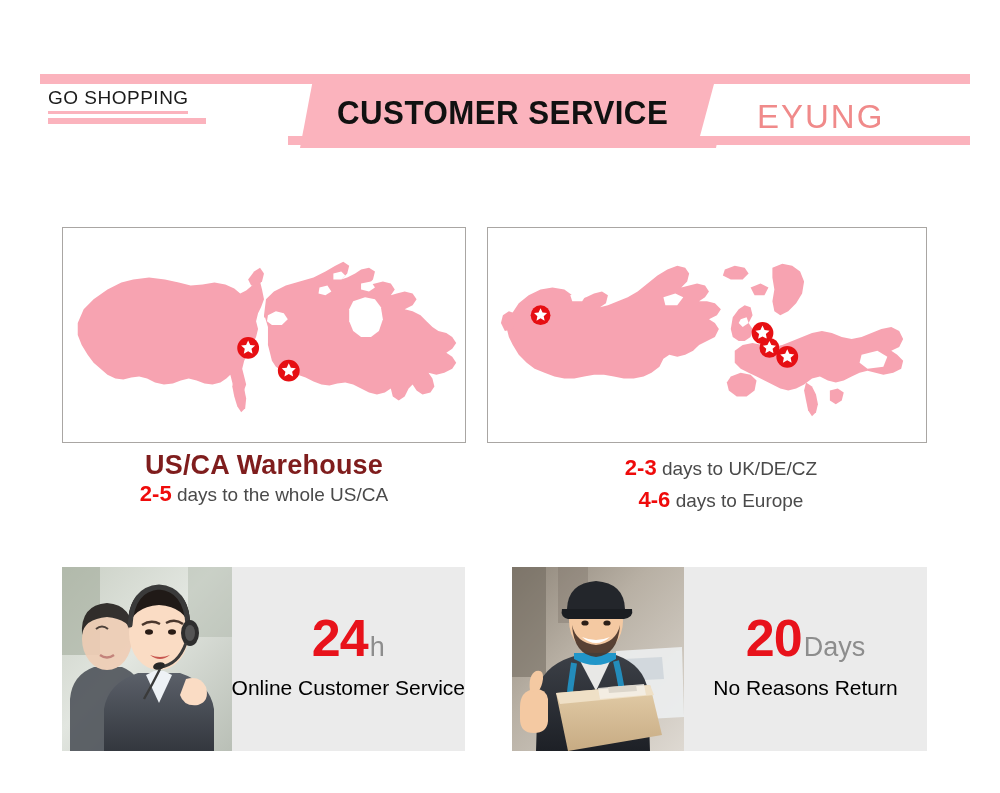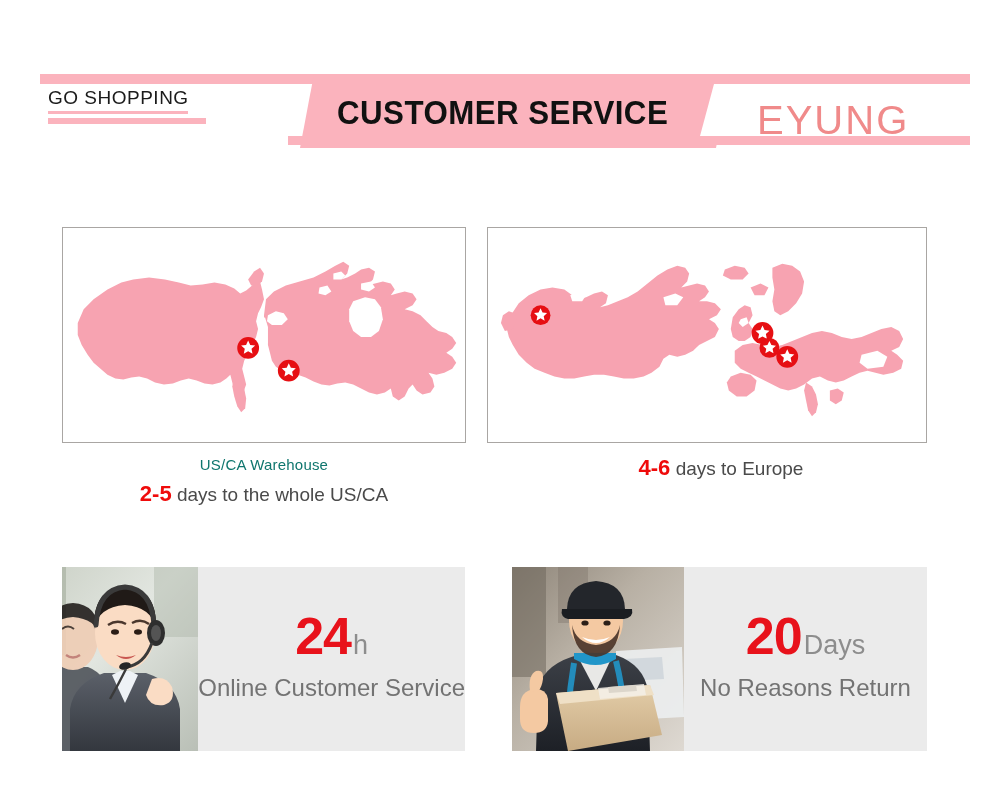--- a/index.html
+++ b/index.html
@@ -82,21 +82,21 @@
     font-weight: bold;
     letter-spacing: 0.5px;
     color: #111111;
     white-space: nowrap;
     transform: scaleX(0.92);
     transform-origin: left center;
   }
   .hdr-brand {
     position: absolute;
     left: 757px; top: 98px;
-    font-size: 40px;
+    font-size: 33px;
     color: #f08a8a;
     letter-spacing: 2px;
     white-space: nowrap;
   }
 
   
   .map-panel {
     position: absolute;
     border: 1px solid #a9a6a3;
     background: #ffffff;
@@ -105,23 +105,23 @@
   }
   #map-panel-us  { left: 62px;  top: 227px; width: 404px; height: 216px; }
   #map-panel-eu  { left: 487px; top: 227px; width: 440px; height: 216px; }
   .map-svg { display: block; width: 100%; height: 100%; }
 
   
   .wh-block { position: absolute; }
   #wh-us { left: 62px; top: 452px; width: 404px; text-align: center; }
   #wh-eu { left: 487px; top: 452px; width: 440px; text-align: center; }
   .wh-title {
-    font-size: 15px;
-    font-weight: normal;
-    color: #0f766e;
+    font-size: 27px;
+    font-weight: bold;
+    color: #7f1d1d;
     letter-spacing: 0.2px;
     line-height: 26px;
   }
   .wh-line {
     font-size: 19px;
     color: #4a4a4a;
     line-height: 31px;
     white-space: nowrap;
   }
   .wh-num {
@@ -167,22 +167,22 @@
     font-weight: bold;
     color: #e8121b;
     letter-spacing: -1px;
   }
   .svc-unit {
     font-size: 27px;
     color: #8d8d8d;
     margin-left: 2px;
   }
   .svc-caption {
-    font-size: 24px;
-    color: #737373;
+    font-size: 21px;
+    color: #000000;
     white-space: nowrap;
   }
 
   
   .ph-svg { display: block; width: 100%; height: 100%; }
 </style>
 </head>
 <body>
 
 <div class="header">
@@ -340,20 +340,24 @@
 
 <div class="wh-block" id="wh-us">
   <div class="wh-title">US/CA Warehouse</div>
   <div class="wh-line">
     <span class="wh-num">2-5</span>
     <span>days to the whole US/CA</span>
   </div>
 </div>
 
 <div class="wh-block" id="wh-eu">
+  <div class="wh-line">
+    <span class="wh-num">2-3</span>
+    <span>days to UK/DE/CZ</span>
+  </div>
   <div class="wh-line">
     <span class="wh-num">4-6</span>
     <span>days to Europe</span>
   </div>
 </div>
 
 <div class="svc-card" id="svc-card-support">
   <div class="svc-photo">
     <svg class="ph-svg" viewBox="0 0 172 184" preserveAspectRatio="xMidYMid slice">
       <defs>

